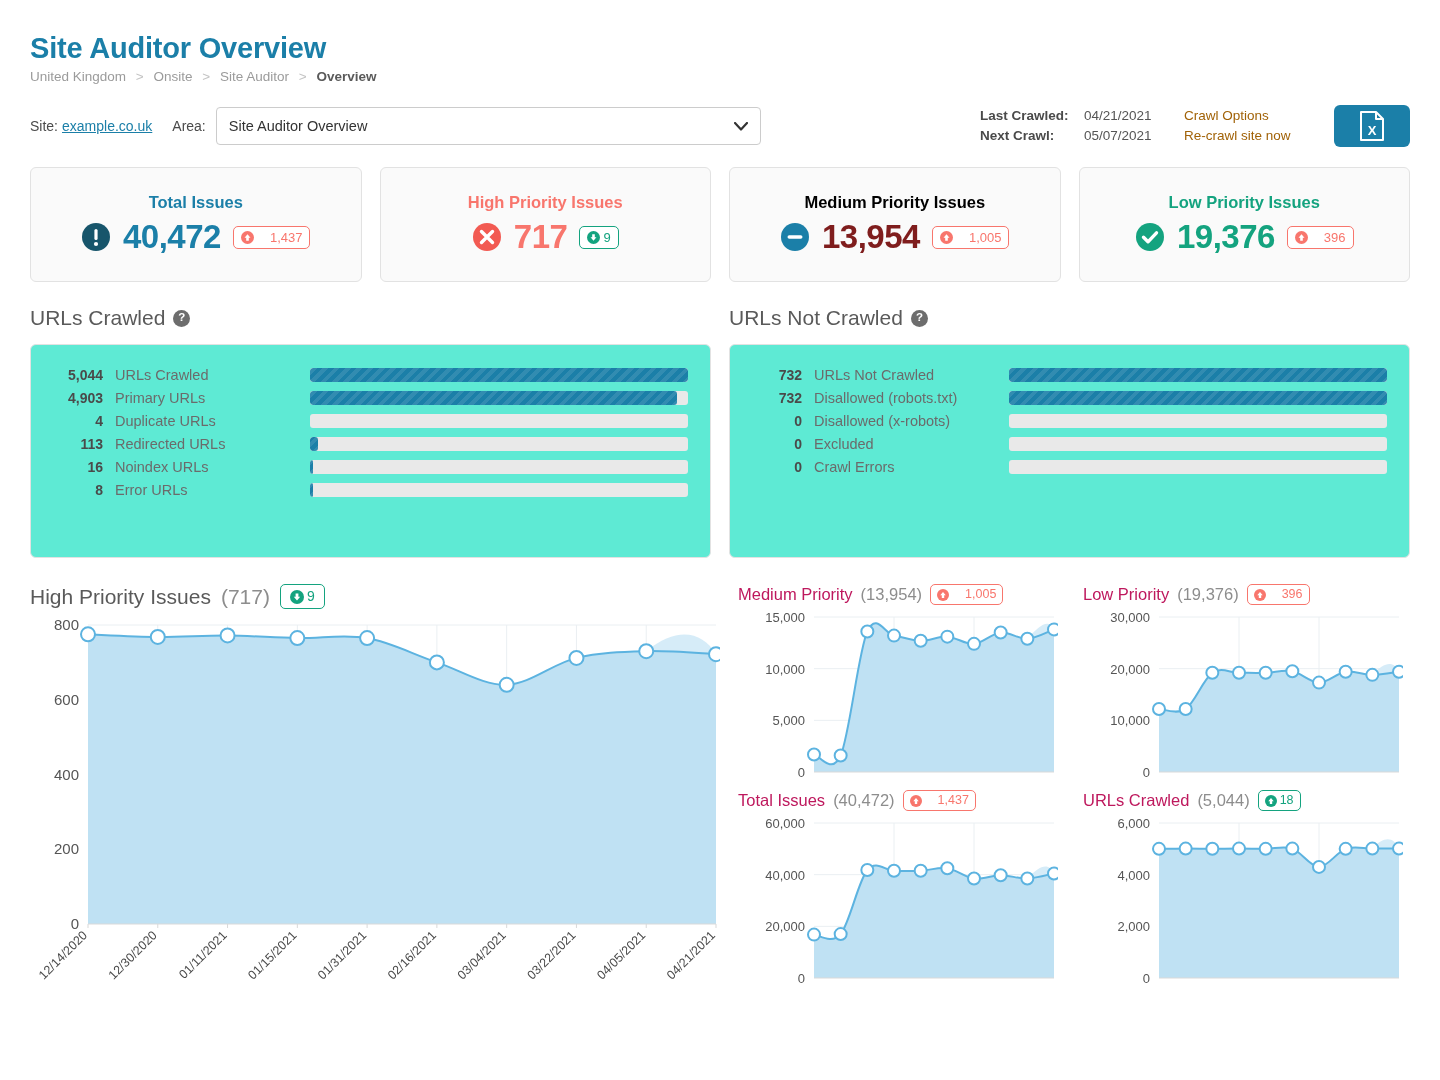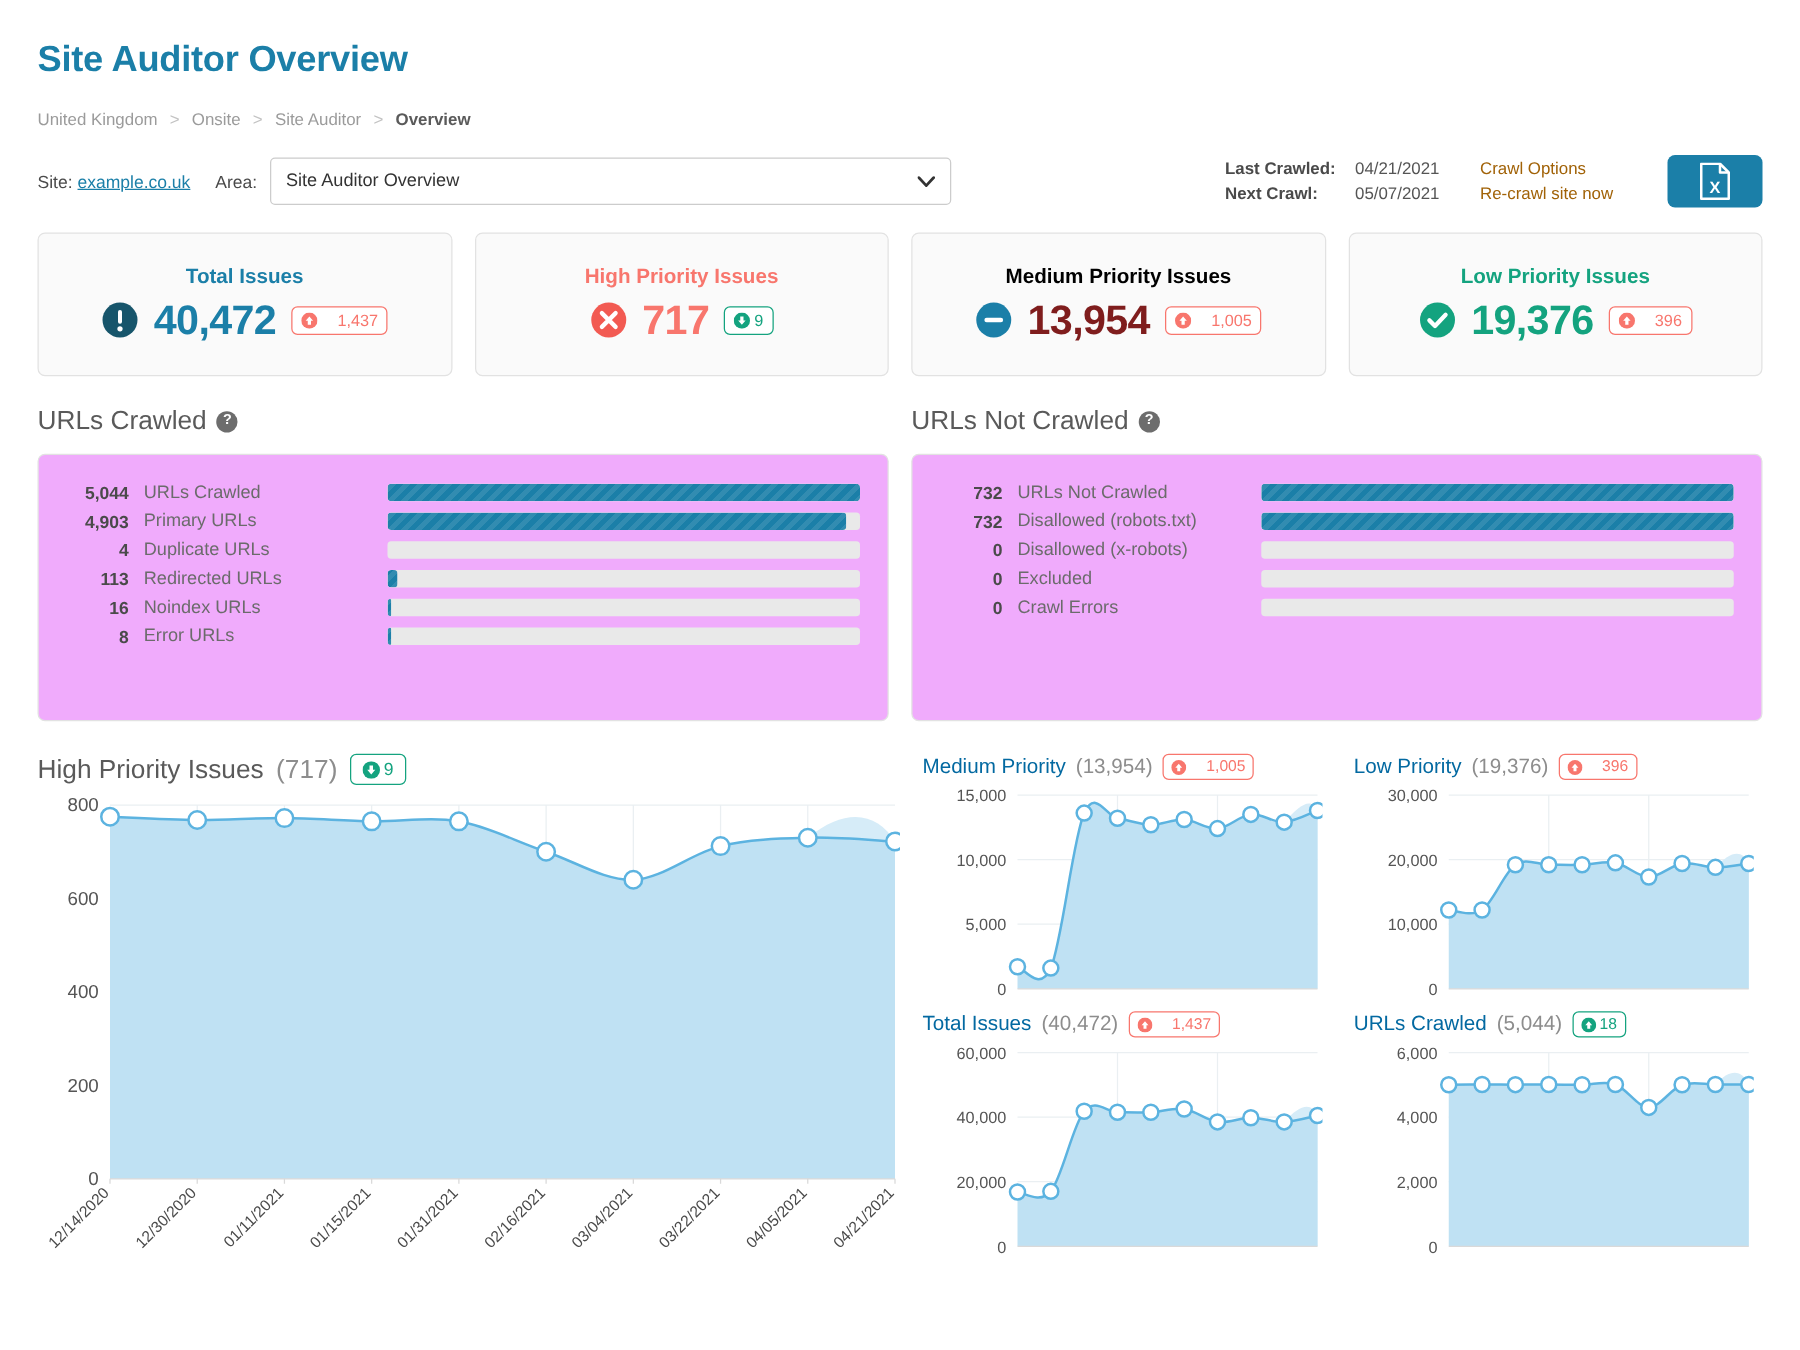--- a/index.html
+++ b/index.html
@@ -10,21 +10,21 @@
     color: #4a4a4a;
     overflow: hidden;
   }
   .page { position: relative; width: 1440px; height: 1080px; padding: 0 30px; }
 
   
   .page-title {
     font-size: 29px; font-weight: bold; color: #1b7fa8;
     letter-spacing: -0.2px; padding-top: 32px;
   }
-  .breadcrumb { margin-top: 23px; font-size: 13.5px; color: #9b9b9b; }
+  .breadcrumb { margin-top: 4px; font-size: 13.5px; color: #9b9b9b; }
   .breadcrumb .crumb { color: #9b9b9b; }
   .breadcrumb .crumb.current { color: #5a5a5a; font-weight: bold; }
   .breadcrumb .sep { color: #c3c3c3; margin: 0 6px; }
 
   
   .control-row {
     margin-top: 19px; height: 46px; display: flex;
     align-items: center; justify-content: space-between;
   }
   .site-area { display: flex; align-items: center; font-size: 14px; color: #4a4a4a; }
@@ -73,21 +73,21 @@
   .sec-title {
     font-size: 21px; color: #5a5a5a; display: flex; align-items: center; gap: 8px;
     margin-bottom: 14px;
   }
   .help-icon {
     width: 17px; height: 17px; border-radius: 50%; background: #6d6d6d;
     color: #fff; font-size: 11.5px; font-weight: bold;
     display: flex; align-items: center; justify-content: center; line-height: 1;
   }
   .panel {
-    background: #f0abfc; border: 1px solid #e2e2e2; border-radius: 6px;
+    background: #5eead4; border: 1px solid #e2e2e2; border-radius: 6px;
     padding: 18px 22px 20px 22px; height: 214px;
   }
   .bar-row { display: flex; align-items: center; height: 23px; }
   .bar-num {
     width: 62px; text-align: right; font-weight: bold; font-size: 14px;
     color: #4a4a4a; padding-right: 12px;
   }
   .bar-label { width: 195px; font-size: 14.5px; color: #6b6b6b; }
   .bar-track {
     flex: 1; height: 14px; background: #e9e9e9; border-radius: 3px; overflow: hidden;
@@ -104,21 +104,21 @@
   .chart-head { display: flex; align-items: center; gap: 10px; }
   .chart-head .ct { font-size: 21px; color: #5a5a5a; }
   .chart-head .cv { font-size: 21px; color: #8d8d8d; }
   .chart-head .badge { font-size: 14px; padding: 3px 9px; }
 
   .small-grid {
     flex: 1; display: grid; grid-template-columns: 1fr 1fr;
     grid-template-rows: auto auto; gap: 10px 18px; align-content: start;
   }
   .small-head { display: flex; align-items: center; gap: 8px; }
-  .small-head .ct { font-size: 16.5px; color: #0369a1; white-space: nowrap; }
+  .small-head .ct { font-size: 16.5px; color: #be185d; white-space: nowrap; }
   .small-head .cv { font-size: 16.5px; color: #8d8d8d; white-space: nowrap; }
   .small-head .badge { font-size: 12.5px; padding: 1px 6px; }
   svg { display: block; }
   .gl { stroke: #eaeff2; stroke-width: 1; }
   .axt { font-size: 15px; fill: #555; font-family: "Liberation Sans", sans-serif; }
   .axt-s { font-size: 13px; fill: #555; font-family: "Liberation Sans", sans-serif; }
   .xlab {
     font-size: 12.5px; fill: #4a4a4a; font-family: "Liberation Sans", sans-serif;
   }
 </style>

